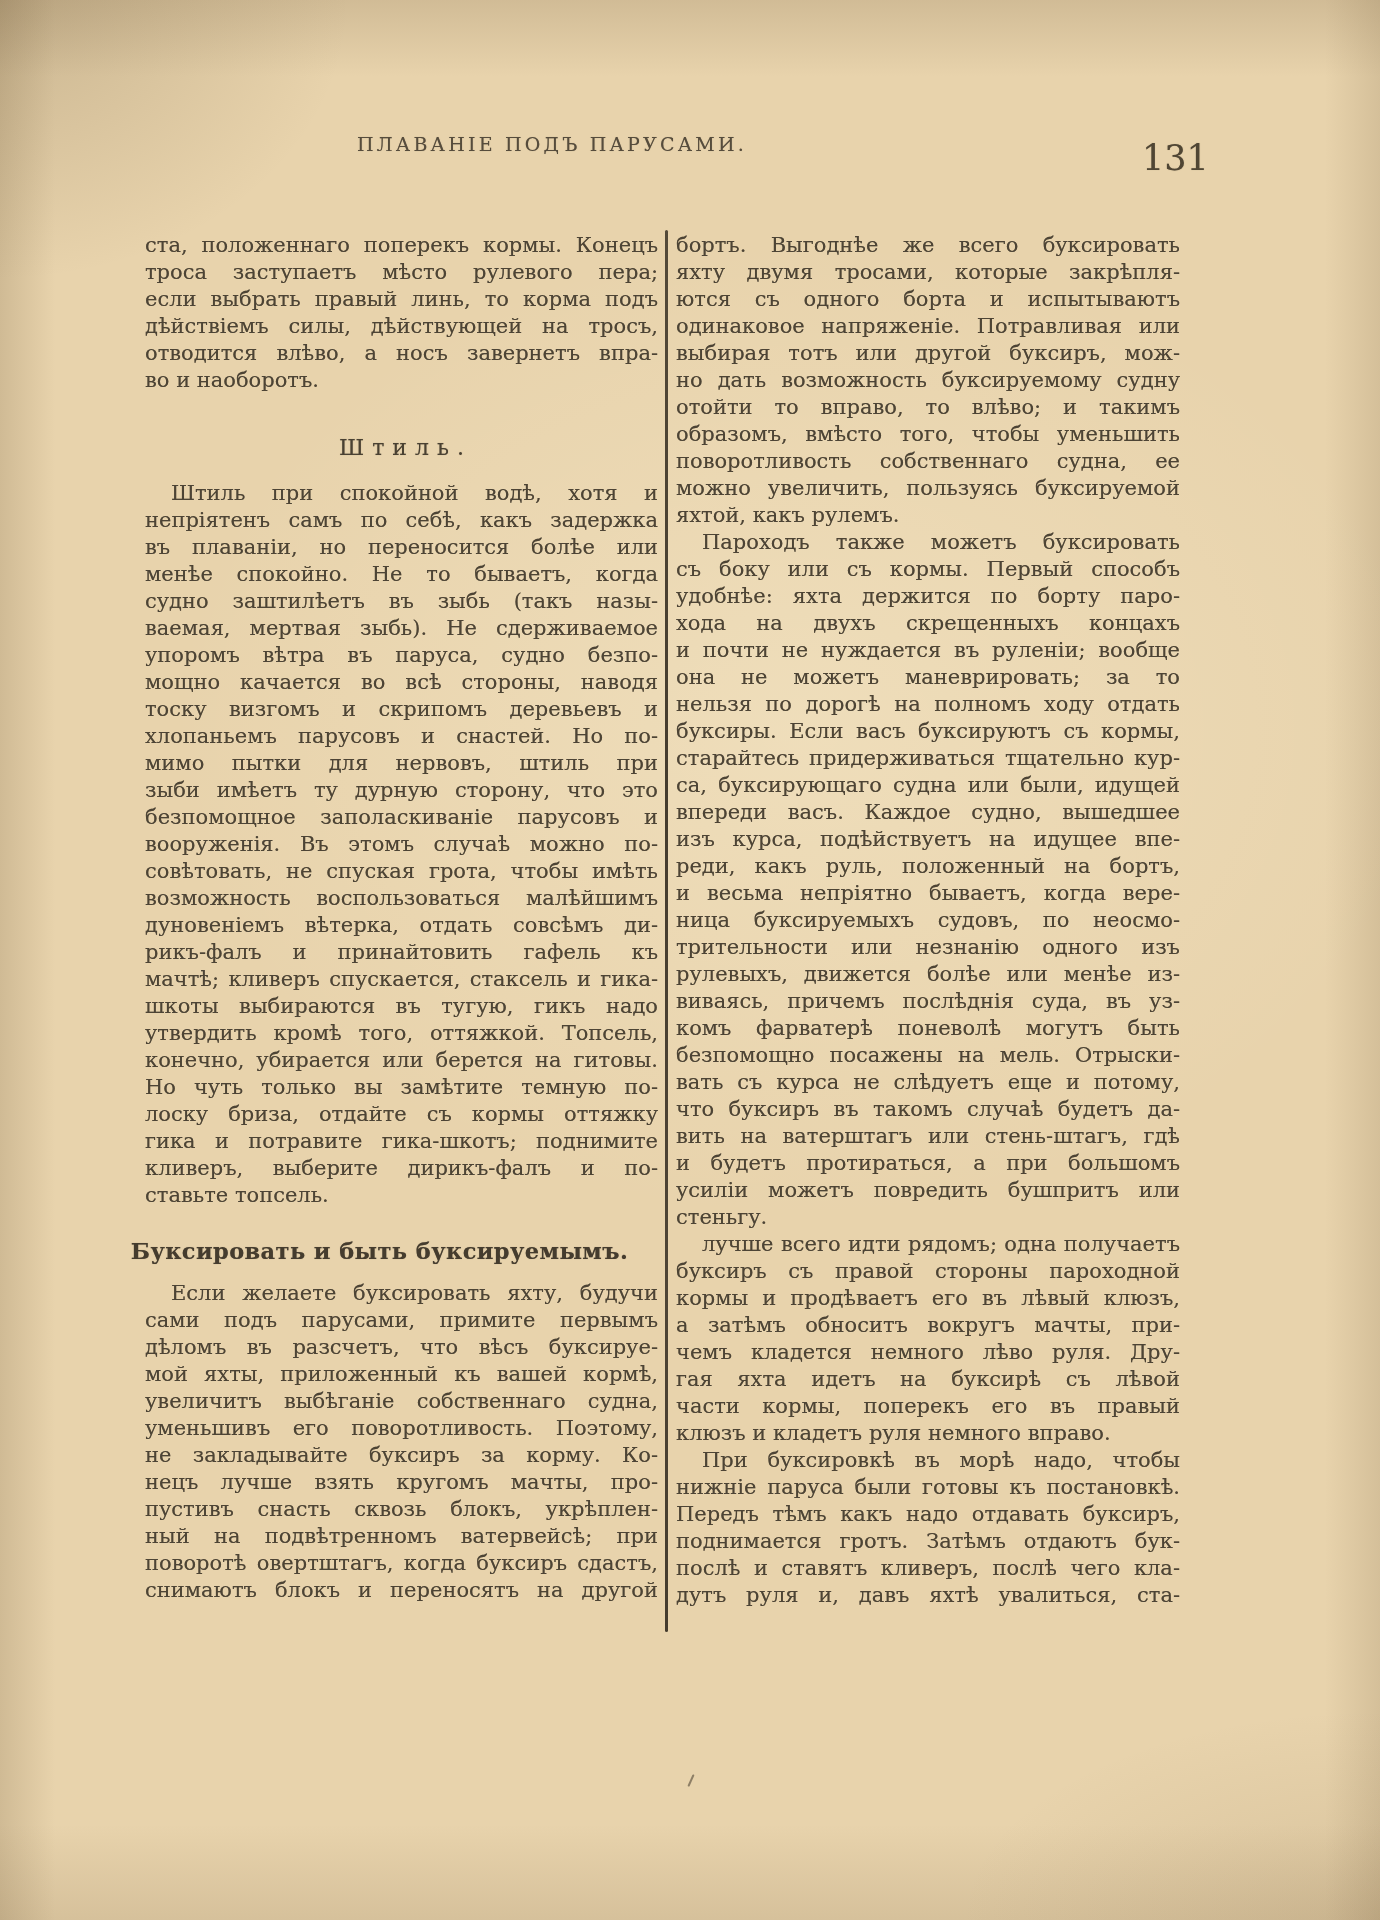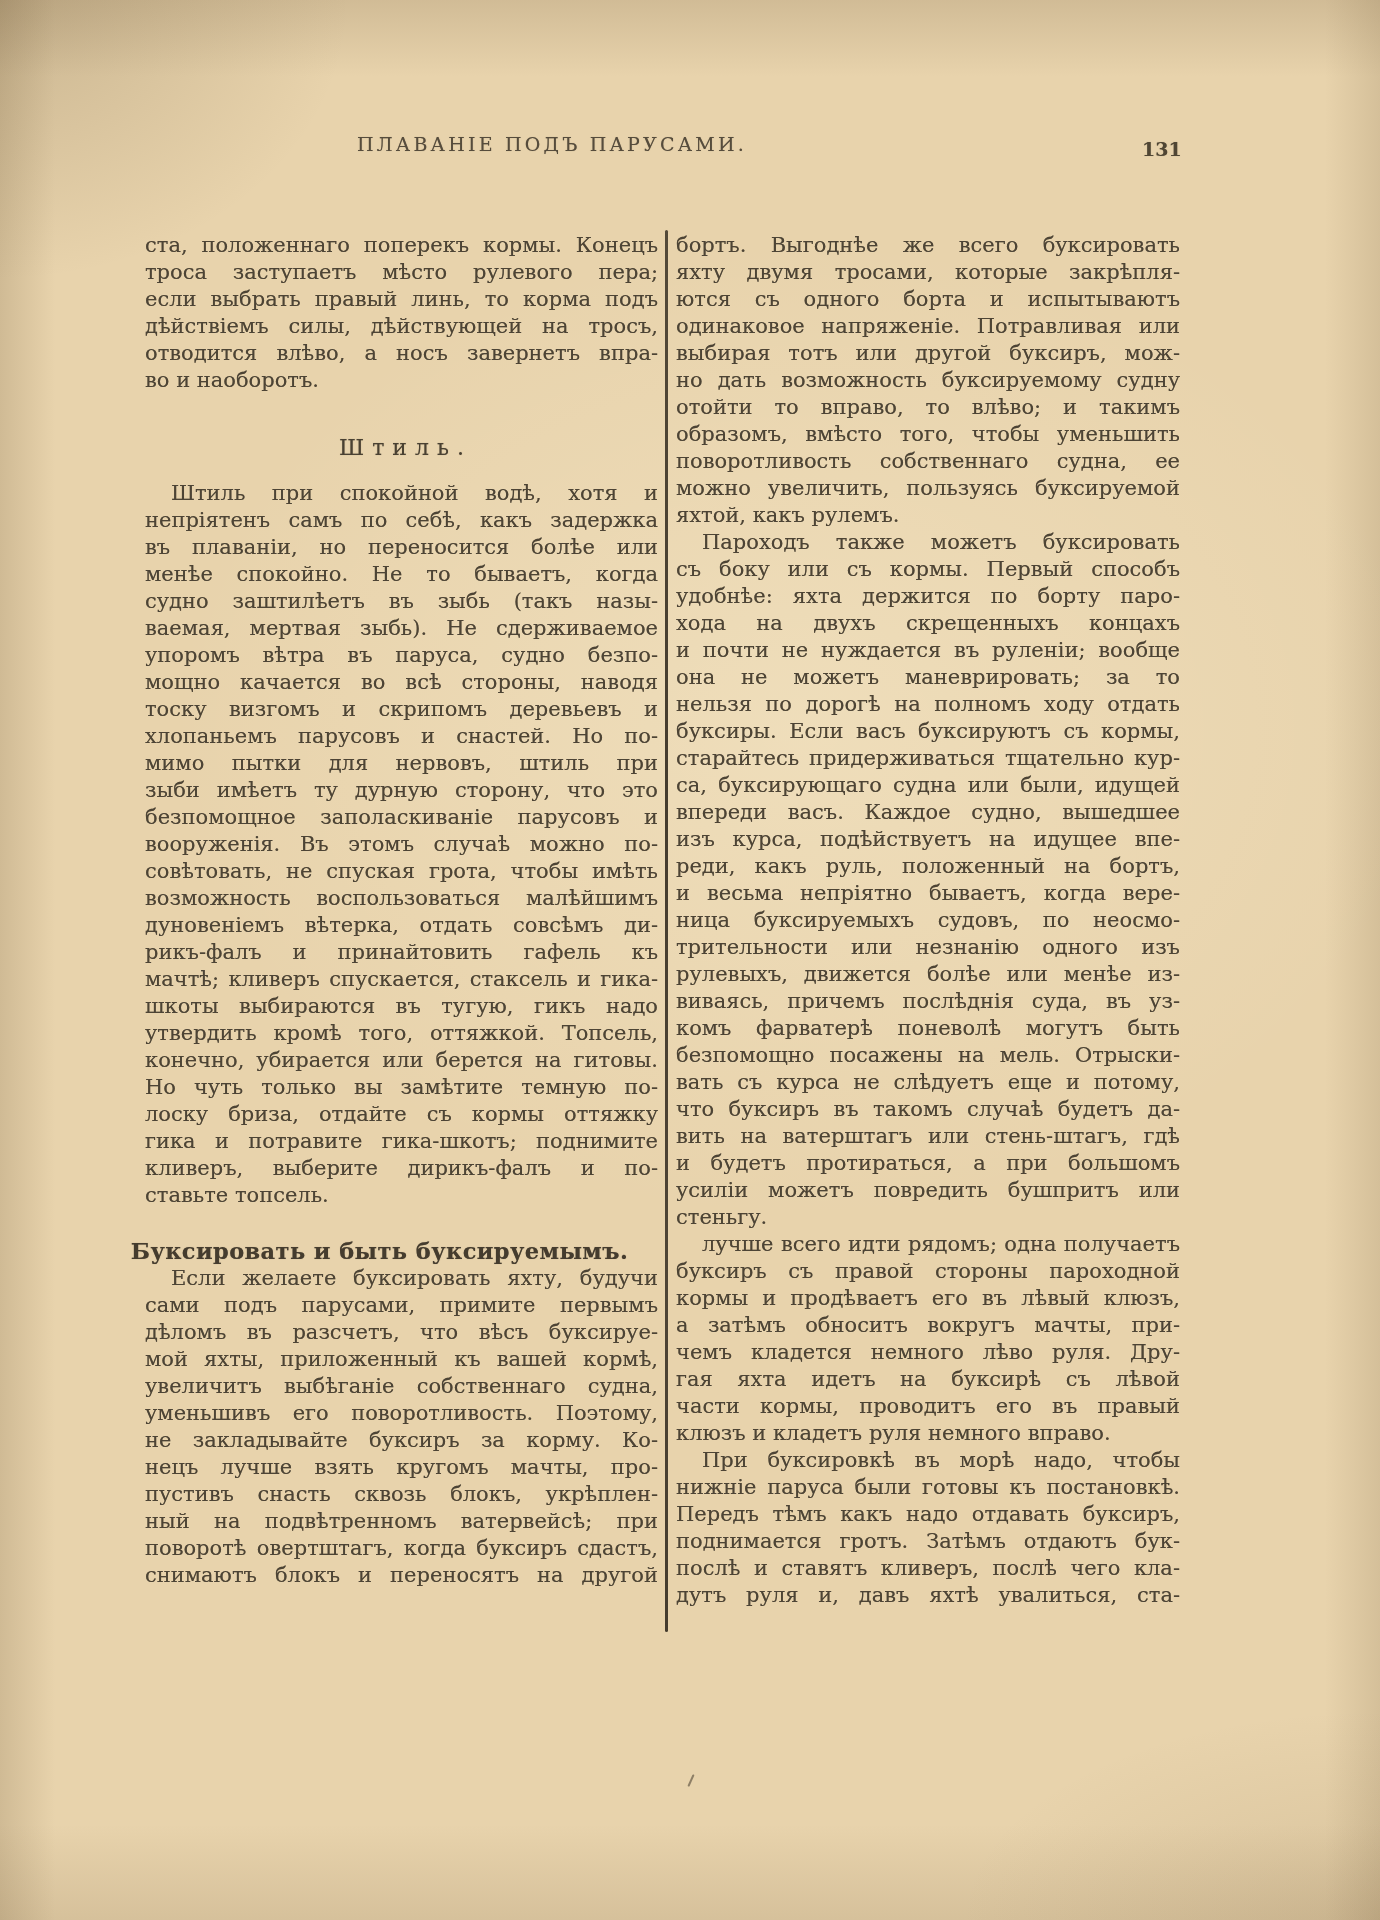--- a/index.html
+++ b/index.html
@@ -21,21 +21,21 @@
   }
   .page{position:absolute;inset:0;color:var(--ink);}
   .running-header{position:absolute;top:0;left:0;width:1380px;height:190px;}
   .header-title{
     position:absolute;top:133px;left:0;width:1104px;
     text-align:center;font-size:19px;letter-spacing:3.2px;
     color:#564c3c;text-shadow:0 0 0.7px rgba(86,76,60,0.55);
   }
   .page-number{
     position:absolute;top:138px;left:1142px;
-    font-size:19px;font-weight:bold;color:#504634;
+    font-size:35px;font-weight:normal;color:#504634;
     text-shadow:0 0 0.7px rgba(80,70,52,0.5);
   }
   .column{position:absolute;top:232px;}
   .col-left{left:145px;width:513px;}
   .col-right{left:676px;width:504px;}
   .column-rule{
     position:absolute;left:665px;top:230px;width:3px;height:1402px;
     background:linear-gradient(180deg,#544a39 0%,#453c2e 40%,#4f4536 75%,#453c2e 100%);
     border-radius:2px;
   }
@@ -46,21 +46,21 @@
     color:var(--ink);text-shadow:0 0 0.6px rgba(77,68,53,0.55);
   }
   .line.no-just{text-align-last:left;}
   .para.indent .line:first-child{text-indent:26px;}
   .heading-spaced{
     height:27px;line-height:27px;margin-top:40px;margin-bottom:19px;
     text-align:center;font-size:22px;letter-spacing:8px;text-indent:8px;
     color:#4a4132;text-shadow:0 0 0.7px rgba(74,65,50,0.55);
   }
   .heading-bold{
-    height:28px;line-height:28px;margin-top:28px;margin-bottom:0;
+    height:28px;line-height:28px;margin-top:28px;margin-bottom:15px;
     text-align:center;font-size:22.5px;font-weight:bold;letter-spacing:0.4px;
     color:#453c2e;text-shadow:0 0 0.7px rgba(69,60,46,0.55);
     transform:translateX(-22px);
   }
   .ink-speck{
     position:absolute;left:690px;top:1774px;width:2px;height:13px;
     background:rgba(82,72,55,0.6);transform:rotate(24deg);border-radius:1px;
   }
 </style>
 </head>
@@ -170,21 +170,21 @@
         <div class="line">усиліи можетъ повредить бушпритъ или</div>
         <div class="line no-just">стеньгу.</div>
       </div>
       <div class="para indent">
         <div class="line">лучше всего идти рядомъ; одна получаетъ</div>
         <div class="line">буксиръ съ правой стороны пароходной</div>
         <div class="line">кормы и продѣваетъ его въ лѣвый клюзъ,</div>
         <div class="line">а затѣмъ обноситъ вокругъ мачты, при-</div>
         <div class="line">чемъ кладется немного лѣво руля. Дру-</div>
         <div class="line">гая яхта идетъ на буксирѣ съ лѣвой</div>
-        <div class="line">части кормы, проводитъ его въ правый</div>
+        <div class="line">части кормы, поперекъ его въ правый</div>
         <div class="line no-just">клюзъ и кладетъ руля немного вправо.</div>
       </div>
       <div class="para indent">
         <div class="line">При буксировкѣ въ морѣ надо, чтобы</div>
         <div class="line">нижніе паруса были готовы къ постановкѣ.</div>
         <div class="line">Передъ тѣмъ какъ надо отдавать буксиръ,</div>
         <div class="line">поднимается гротъ. Затѣмъ отдаютъ бук-</div>
         <div class="line">послѣ и ставятъ кливеръ, послѣ чего кла-</div>
         <div class="line">дутъ руля и, давъ яхтѣ увалиться, ста-</div>
       </div>

